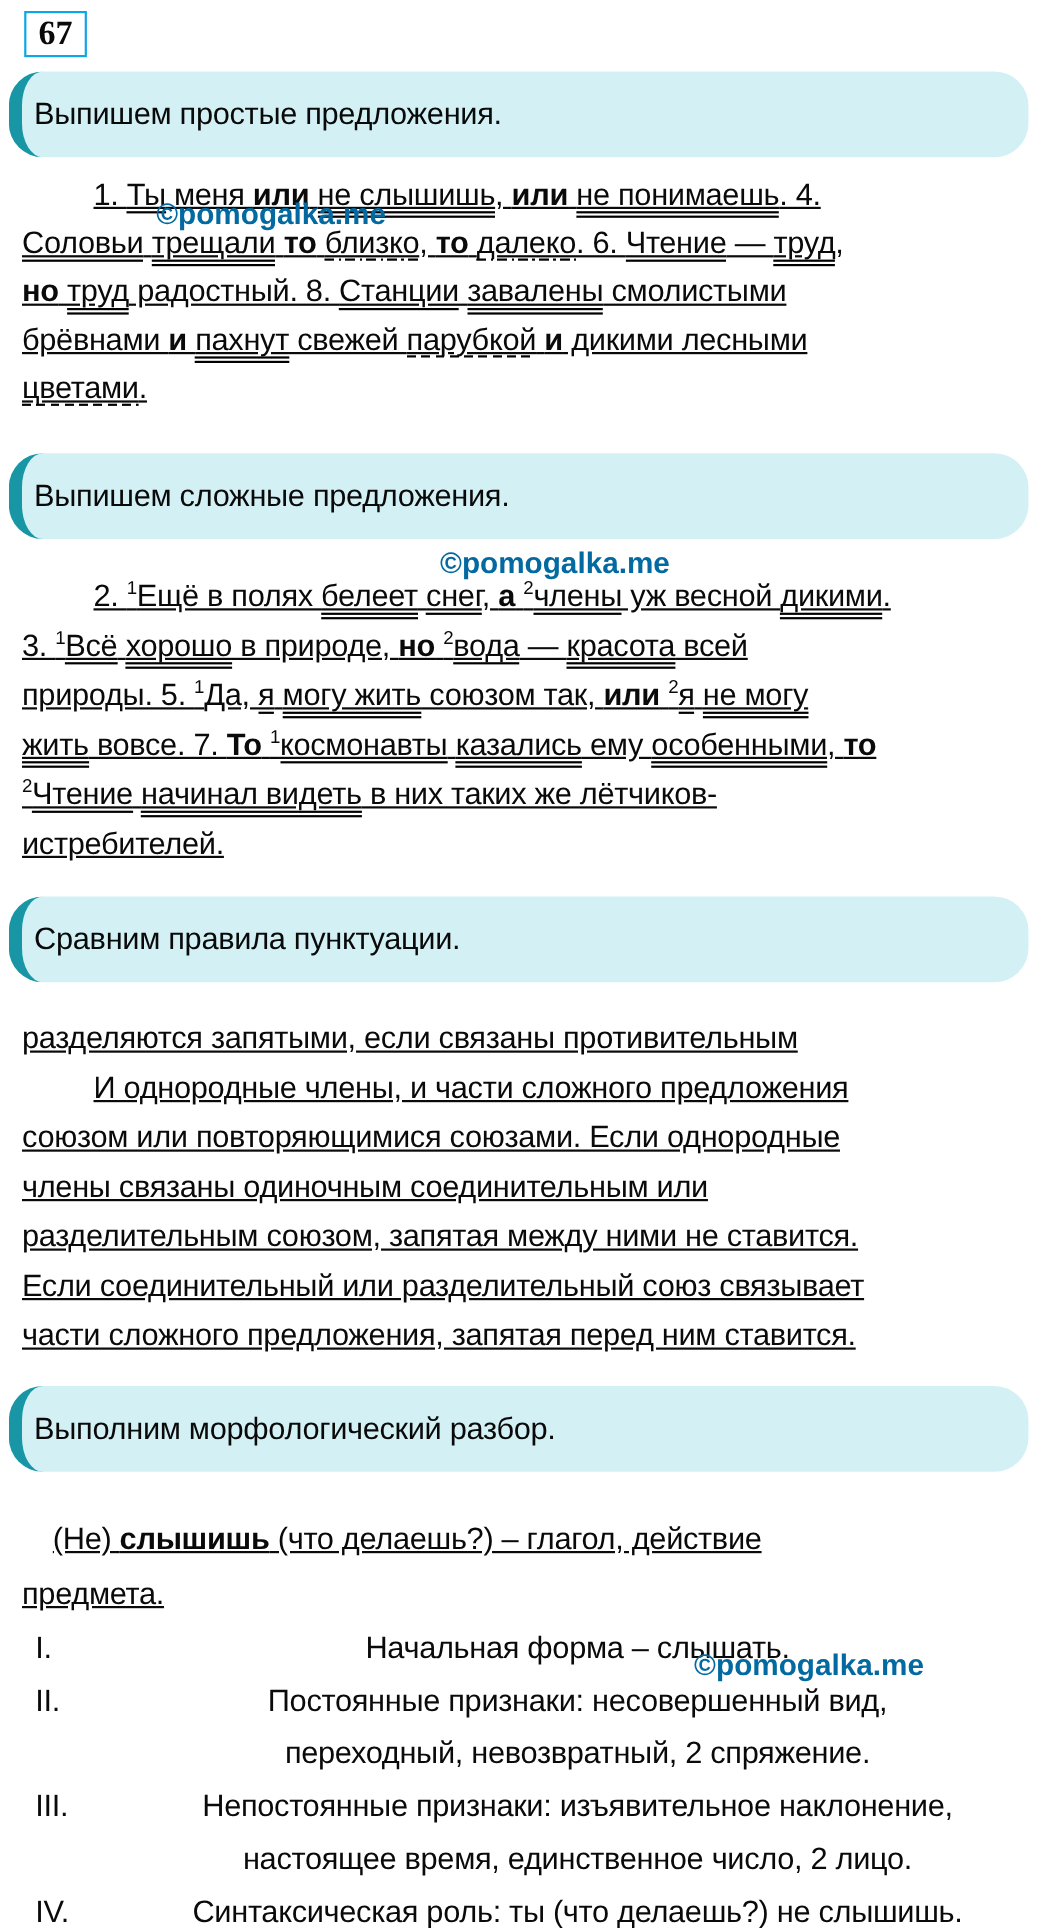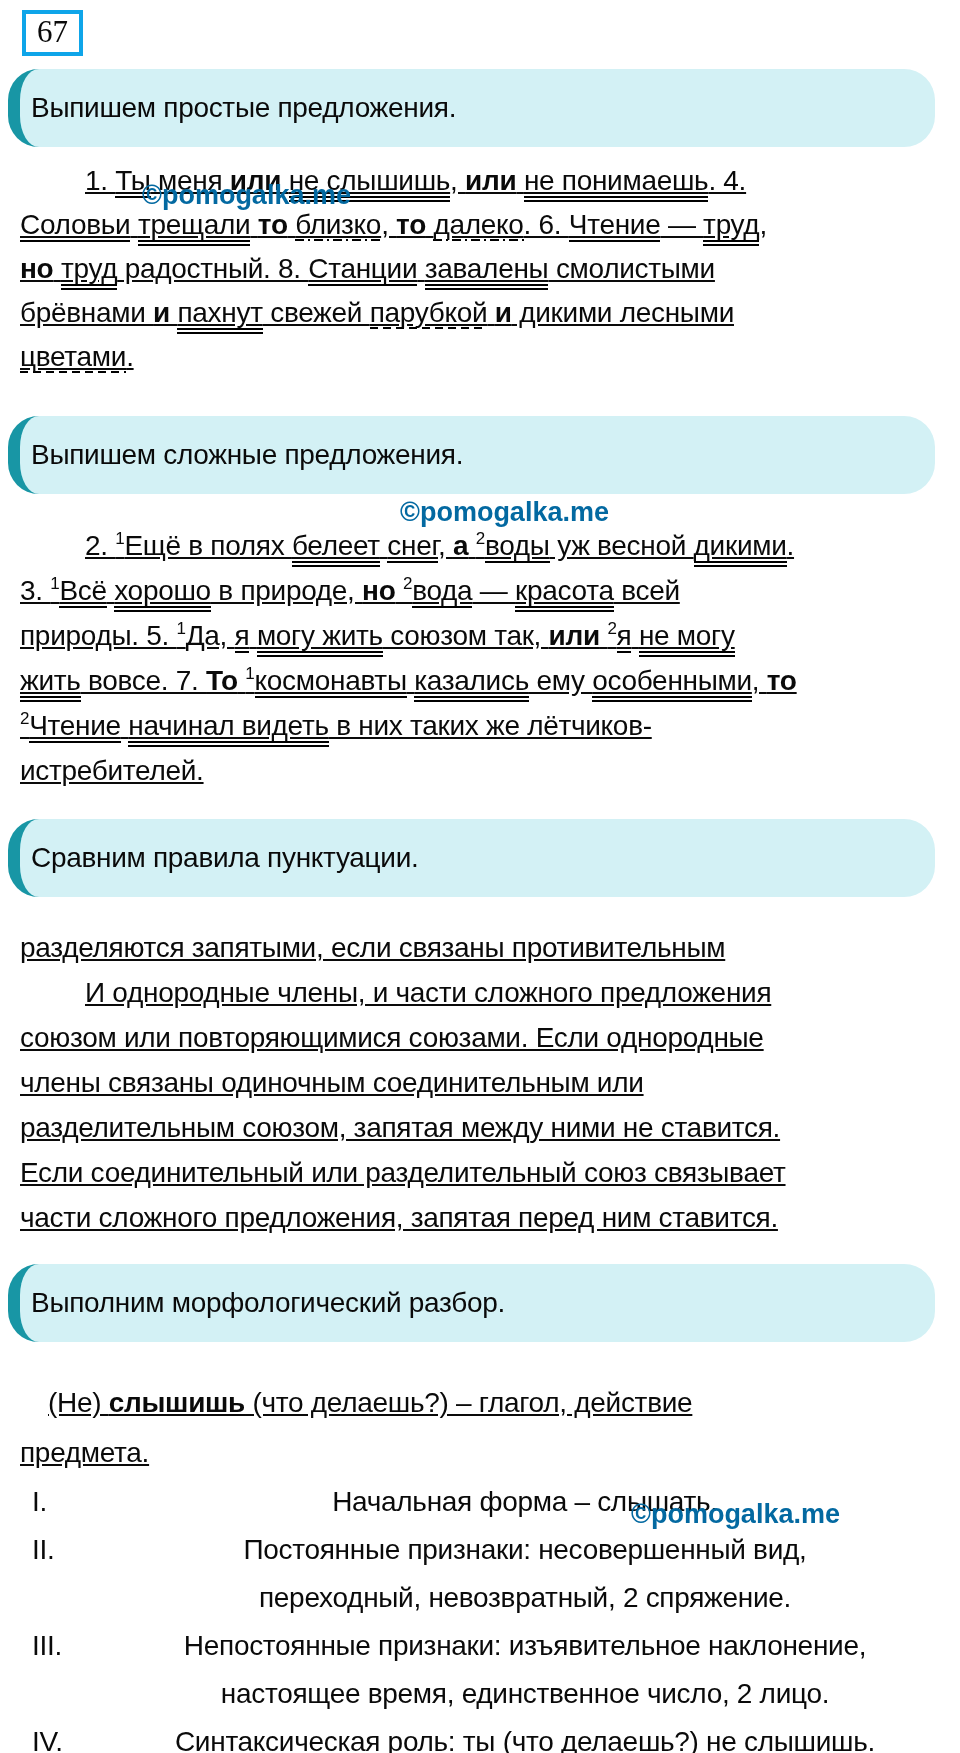--- a/index.html
+++ b/index.html
@@ -4,23 +4,23 @@
 <style>
   html,body{margin:0;padding:0;}
   body{
     width:960px;height:1753px;overflow:hidden;position:relative;
     background:#ffffff;color:#0a0a0a;
     font-family:"Liberation Sans","DejaVu Sans",sans-serif;
   }
   
   .badge{
     display:inline-block;margin:10px 0 0 22px;
-    border:4px solid #0ea5e9;padding:0px 11px 2px 11px;
+    border:2px solid #0ea5e9;padding:0px 11px 2px 11px;
     font-family:"Liberation Serif","DejaVu Serif",serif;
-    font-weight:400;font-size:31px;line-height:36px;
+    font-weight:700;font-size:31px;line-height:36px;
   }
   
   .band{
     background:#d3f1f5;border-left:12px solid #1896a5;
     margin:0 25px 0 8px;padding:24px 0 24px 11px;
     font-size:28px;line-height:30px;letter-spacing:-0.3px;border-radius:31px;
   }
   .band1{margin-top:13px}
   .band2{margin-top:37px}
   .band3{margin-top:26px}
@@ -72,21 +72,21 @@
 <div class="para para1">
     <div class="line ind1"><span>1. </span><span class="u-single">Ты</span><span> меня </span><span class="b">или</span><span> </span><span class="u-double">не слышишь</span><span>, </span><span class="b">или</span><span> </span><span class="u-double">не понимаешь</span><span>. 4.</span></div>
     <div class="line"><span class="u-single">Соловьи</span><span> </span><span class="u-double">трещали</span><span> </span><span class="b">то</span><span> </span><span class="u-dashdot">близко</span><span>, </span><span class="b">то</span><span> </span><span class="u-dashdot">далеко</span><span>. 6. </span><span class="u-single">Чтение</span><span> — </span><span class="u-double">труд</span><span>,</span></div>
     <div class="line"><span class="b">но</span><span> </span><span class="u-double">труд</span><span> радостный. 8. </span><span class="u-single">Станции</span><span> </span><span class="u-double">завалены</span><span> смолистыми</span></div>
     <div class="line"><span>брёвнами </span><span class="b">и</span><span> </span><span class="u-double">пахнут</span><span> свежей </span><span class="u-dashed">парубкой</span><span> </span><span class="b">и</span><span> дикими лесными</span></div>
     <div class="line"><span class="u-dashed">цветами</span><span>.</span></div>
   </div>
 
 <div class="band band2">Выпишем сложные предложения.</div>
 <div class="para para2">
-    <div class="line ind1"><span>2. </span><sup class="clause">1</sup><span>Ещё в полях </span><span class="u-double">белеет</span><span> </span><span class="u-single">снег</span><span>, </span><span class="b">а</span><span> </span><sup class="clause">2</sup><span class="u-single">воды</span><span> уж весной </span><span class="u-double">дикими</span><span>.</span></div>
+    <div class="line ind1"><span>2. </span><sup class="clause">1</sup><span>Ещё в полях </span><span class="u-double">белеет</span><span> </span><span class="u-single">снег</span><span>, </span><span class="b">а</span><span> </span><sup class="clause">2</sup><span class="u-single">члены</span><span> уж весной </span><span class="u-double">дикими</span><span>.</span></div>
     <div class="line"><span>3. </span><sup class="clause">1</sup><span class="u-single">Всё</span><span> </span><span class="u-double">хорошо</span><span> в природе, </span><span class="b">но</span><span> </span><sup class="clause">2</sup><span class="u-single">вода</span><span> — </span><span class="u-double">красота</span><span> всей</span></div>
     <div class="line"><span>природы. 5. </span><sup class="clause">1</sup><span>Да, </span><span class="u-single">я</span><span> </span><span class="u-double">могу жить</span><span> союзом так, </span><span class="b">или</span><span> </span><sup class="clause">2</sup><span class="u-single">я</span><span> </span><span class="u-double">не могу</span></div>
     <div class="line"><span class="u-double">жить</span><span> вовсе. 7. </span><span class="b">То</span><span> </span><sup class="clause">1</sup><span class="u-single">космонавты</span><span> </span><span class="u-double">казались</span><span> ему </span><span class="u-double">особенными</span><span>, </span><span class="b">то</span></div>
     <div class="line"><sup class="clause">2</sup><span class="u-single">Чтение</span><span> </span><span class="u-double">начинал видеть</span><span> в них таких же лётчиков-</span></div>
     <div class="line"><span>истребителей.</span></div>
   </div>
 
 <div class="band band3">Сравним правила пунктуации.</div>
 <div class="para para3">
     <div class="line"><span>разделяются запятыми, если связаны противительным</span></div>

